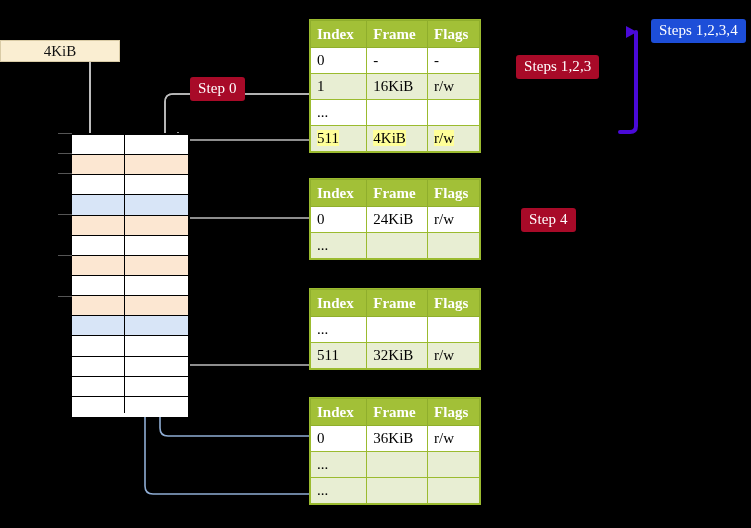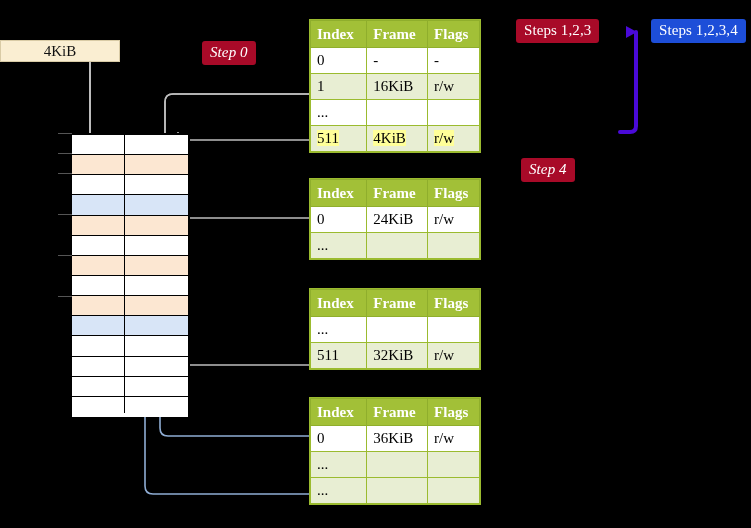--- a/index.html
+++ b/index.html
@@ -19,21 +19,21 @@
   .badge{
     position:absolute;
     color:#ffffff;
     font-size:15px;
     line-height:1;
     padding:4px 8px 5px 8px;
     border-radius:3px;
     white-space:nowrap;
     letter-spacing:.1px;
   }
-  .badge.red{background:#a80a28;}
+  .badge.red{background:#a80a28;margin-top:36px;}
   .badge.violet{background:#1d4ed8;}
 
   
   .kib-box{
     position:absolute;
     background:#faeed2;
     border:1px solid #d9cba6;
     color:#111111;
     font-size:15px;
     display:flex;align-items:center;justify-content:center;
@@ -133,24 +133,24 @@
 
     <path d="M 311,436 L 168,436 Q 160,436 160,428 L 160,330" stroke="#8fadd4" stroke-width="1.6" fill="none" marker-end="url(#ahBlueUp)"></path>
 
     <path d="M 311,494 L 153,494 Q 145,494 145,486 L 145,212" stroke="#8fadd4" stroke-width="1.6" fill="none" marker-end="url(#ahBlueUp)"></path>
 
     <path d="M 620,132 L 630,132 Q 636,132 636,126 L 636,32" stroke="#4a0ad8" stroke-width="4" fill="none" stroke-linecap="round" marker-end="url(#ahViolet)"></path>
   </svg>
 
   <div class="kib-box" style="left:0px;top:40px;width:120px;height:22px;">4KiB</div>
 
-  <div class="badge red" style="left:202px;top:41px;font-style:italic;">Step 0</div>
+  <div class="badge red" style="left:190px;top:41px;">Step 0</div>
   <div class="badge red" style="left:516px;top:19px;">Steps 1,2,3</div>
   <div class="badge violet" style="left:651px;top:19px;">Steps 1,2,3,4</div>
-  <div class="badge red" style="left:521px;top:158px;font-style:italic;">Step 4</div>
+  <div class="badge red" style="left:521px;top:172px;">Step 4</div>
 
   <div class="memcol" id="memcol" style="left:70px;top:133px;width:120px;height:282px;">
     <div class="innerline" style="left:52px;"></div>
   <div class="memrow" style="height: 20.1429px;"></div>
       <div class="memrow orange" style="height: 20.1429px;"></div>
       <div class="memrow" style="height: 20.1429px;"></div>
       <div class="memrow blue" style="height: 20.1429px;"></div>
       <div class="memrow orange" style="height: 20.1429px;"></div>
       <div class="memrow" style="height: 20.1429px;"></div>
       <div class="memrow orange" style="height: 20.1429px;"></div>

